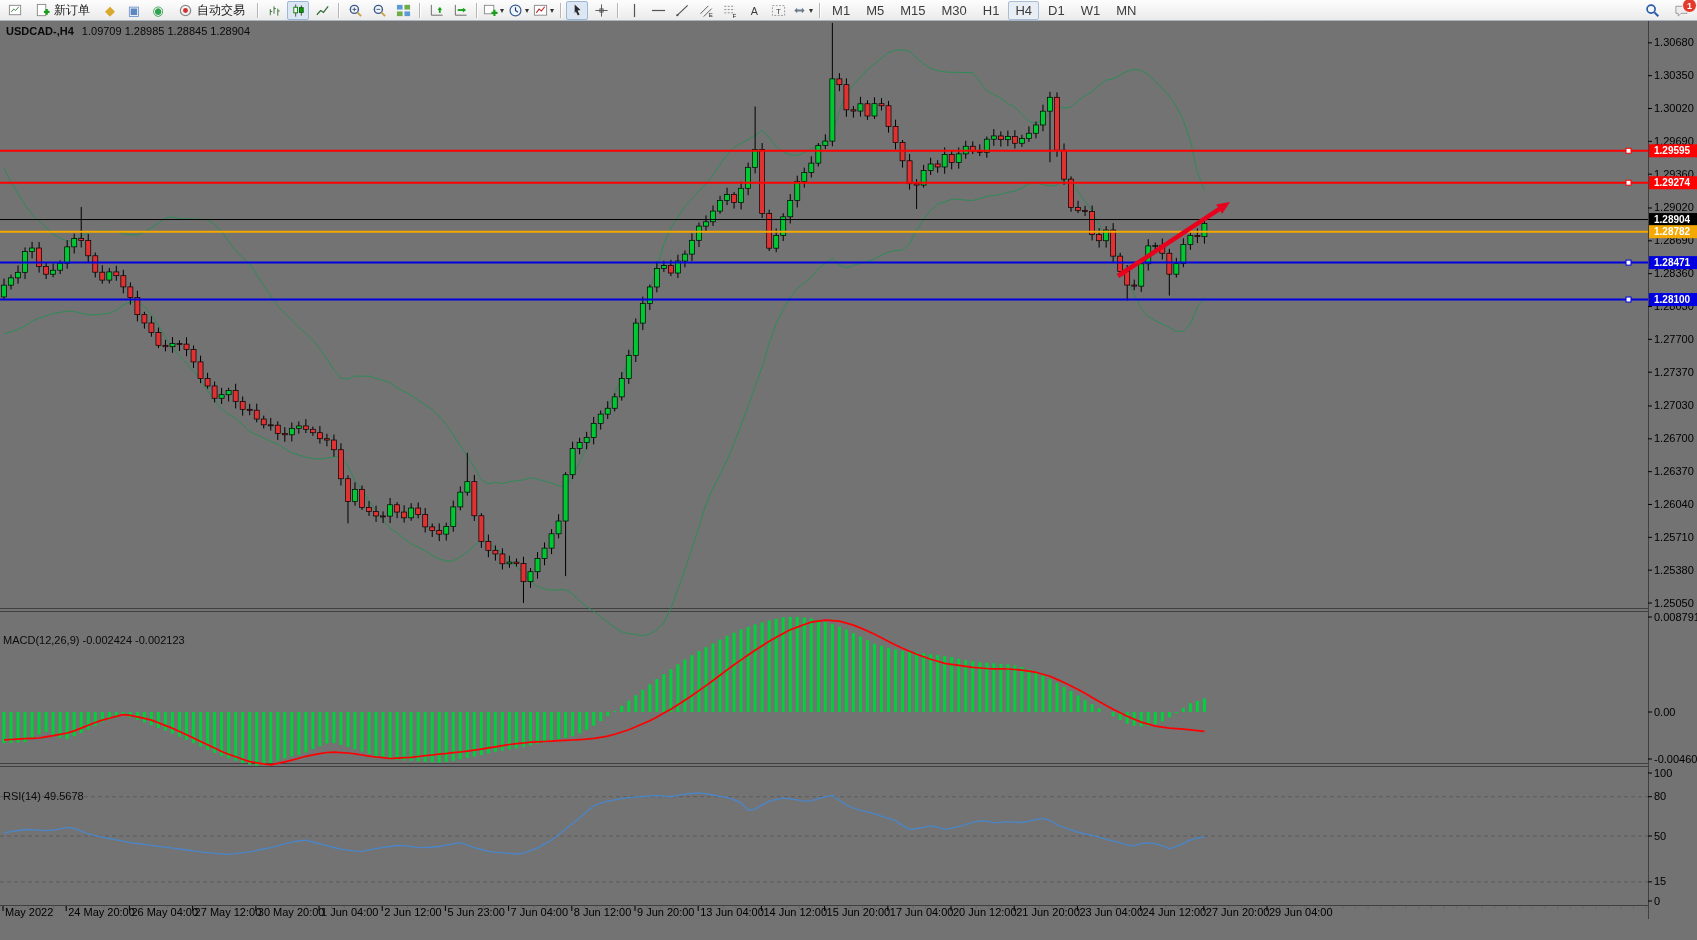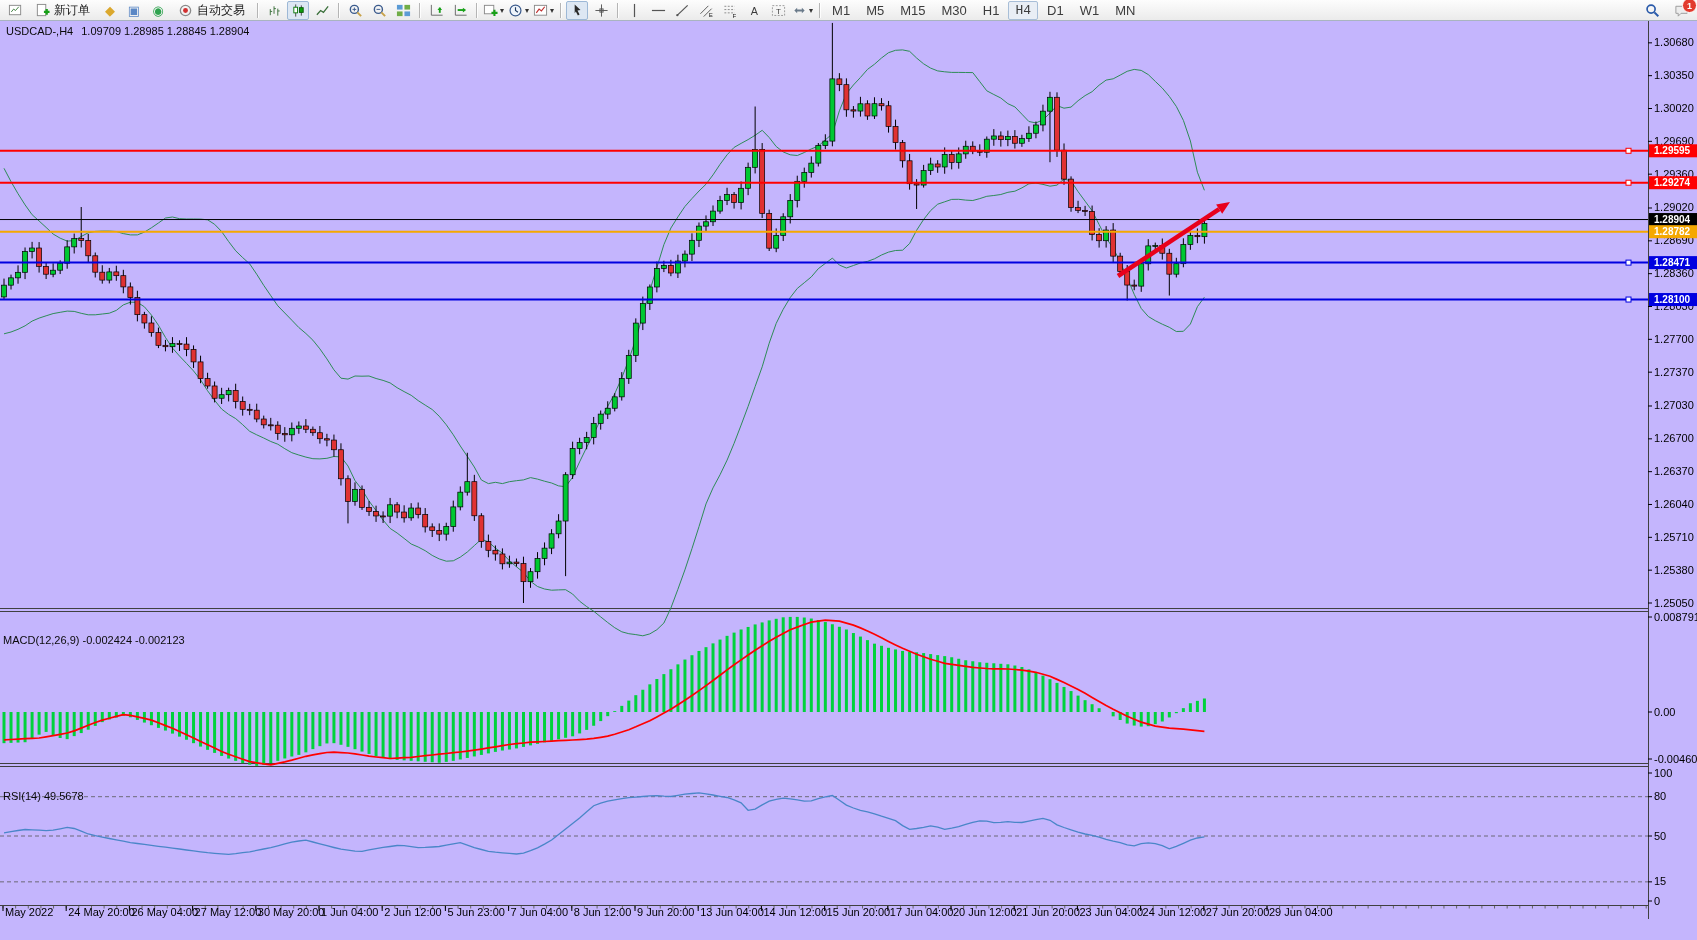--- a/index.html
+++ b/index.html
@@ -1,35 +1,35 @@
 <!DOCTYPE html>
 <html><head>
 <meta charset="utf-8">
 <style>
   html,body{margin:0;padding:0;background:#fff;font-family:"Liberation Sans","DejaVu Sans",sans-serif;}
-  .stage{position:relative;width:1697px;height:940px;background:#c4b5fd;overflow:hidden;}
+  .stage{position:relative;width:1697px;height:940px;background:#737373;overflow:hidden;}
   .toolbar{position:absolute;left:0;top:0;width:1697px;height:21px;background:linear-gradient(#fdfdfd,#ebebeb);
            border-bottom:1px solid #a9b4c0;display:flex;align-items:center;padding-left:3px;box-sizing:border-box;z-index:6;}
   .tb-it{height:17px;min-width:20px;display:flex;align-items:center;justify-content:center;
          border:1px solid transparent;border-radius:2px;margin:0 1px;}
   .tb-it.active{background:#dde7f3;border-color:#9db8d6;}
   .tb-btn{display:flex;gap:4px;align-items:center;padding:0 6px;font-size:12px;color:#1a1a1a;height:17px;}
   .tb-sep{width:1px;height:15px;background:#b5b5b5;margin:0 4px;box-shadow:1px 0 0 rgba(255,255,255,.85);}
   .tb-tf{font-size:13px;color:#3c3c3c;padding:1px 6px;border:1px solid transparent;border-radius:2px;margin:0 1px;}
-  .tb-tf.active{background:#e9eef5;border-color:#a8bed7;font-family:Liberation Mono, monospace;}
+  .tb-tf.active{background:#e9eef5;border-color:#a8bed7;}
   .tb-glyph{font-size:13px;line-height:1;}
   .caret{font-size:8px;color:#333;margin-left:2px;}
   svg.icon{width:15px;height:15px;display:block;}
   .toolbar-right{position:absolute;right:8px;top:1px;height:19px;display:flex;align-items:center;gap:14px;z-index:7;}
   .chat-wrap{position:relative;}
   .badge{position:absolute;top:-5px;right:-8px;background:#e23b2e;color:#fff;font-size:9px;font-weight:700;
          width:13px;height:13px;border-radius:50%;display:flex;align-items:center;justify-content:center;border:1px solid #fff;}
   .overlay-label{position:absolute;font-size:11px;color:#0a0a0a;z-index:4;white-space:pre;}
   #chart-title{left:6px;top:25px;}
-  #chart-title .sym{font-weight:400;margin-right:8px;}
+  #chart-title .sym{font-weight:700;margin-right:8px;}
   #macd-label{left:3px;top:634px;}
   #rsi-label{left:3px;top:790px;}
   #chartsvg{position:absolute;left:0;top:0;z-index:1;}
   #chartsvg text{font-family:"Liberation Sans","DejaVu Sans",sans-serif;font-size:11px;fill:#000;}
   #chartsvg text.tag{font-size:10px;font-weight:700;fill:#fff;}
 </style>
 </head>
 <body>
 
 <div class="stage">

